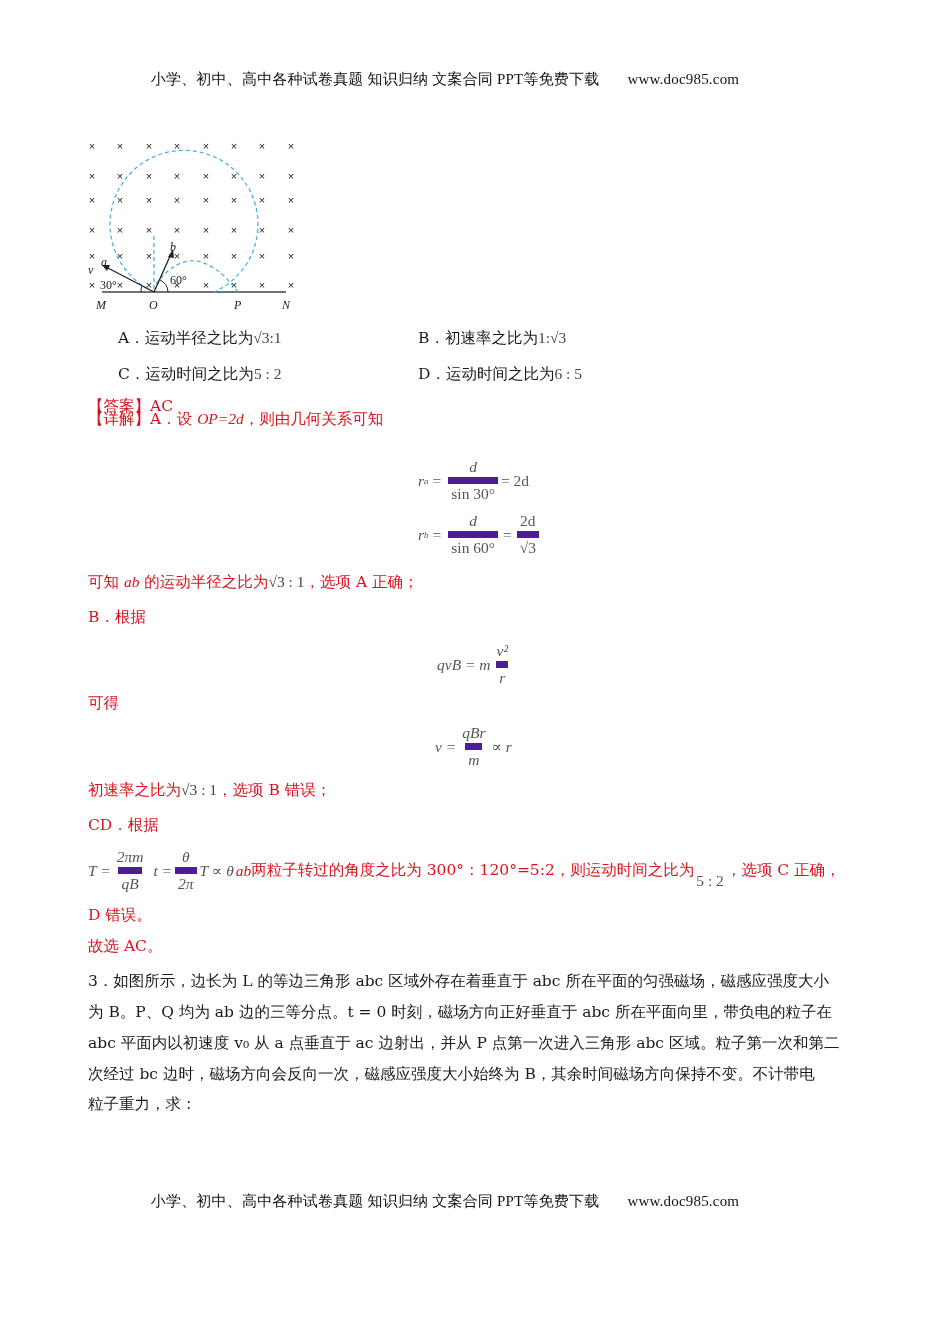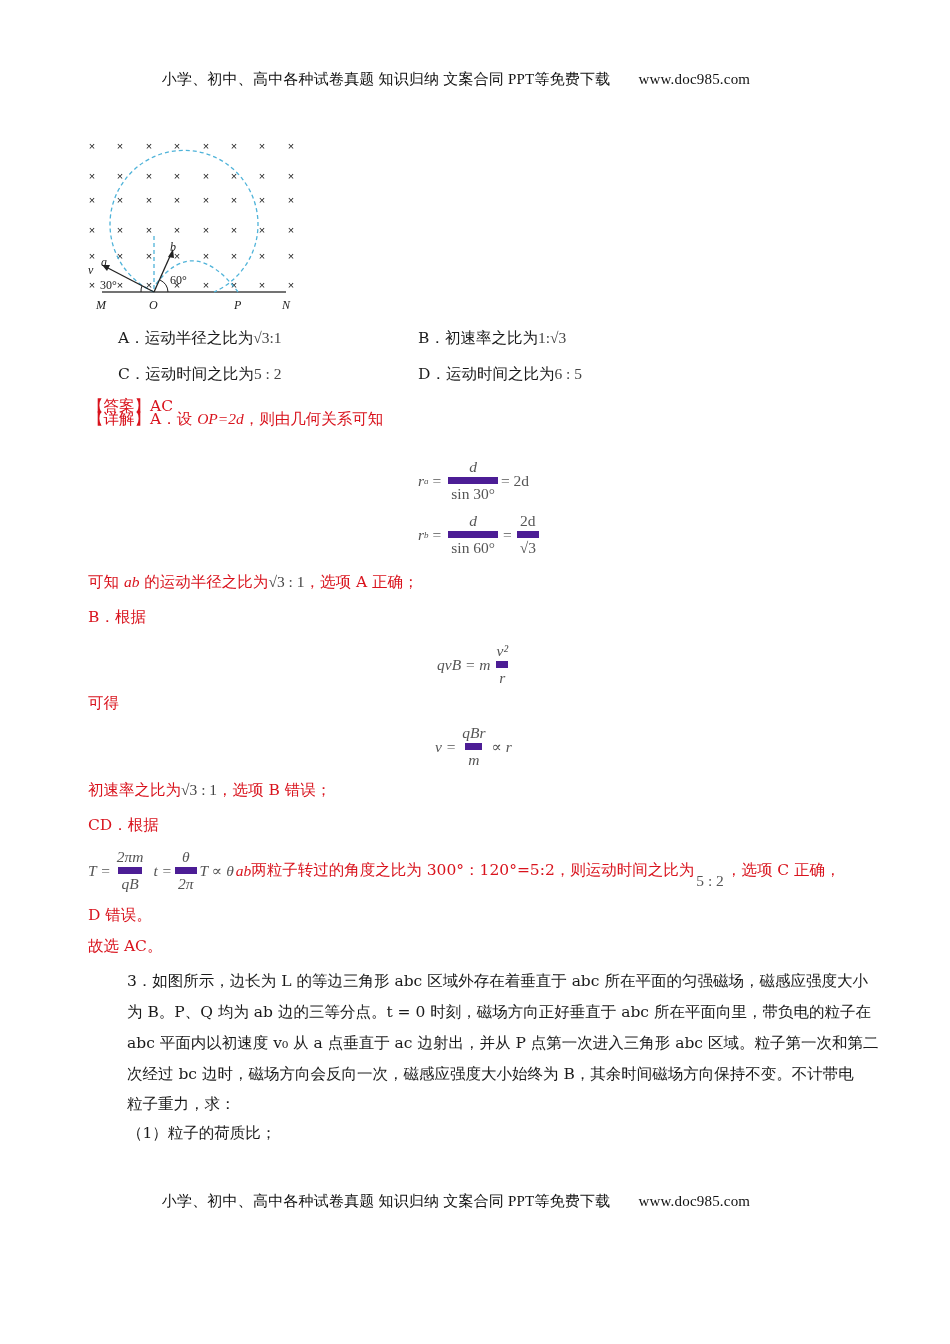--- a/index.html
+++ b/index.html
@@ -1,23 +1,23 @@
 <!DOCTYPE html>
 <html><head>
 <meta charset="utf-8">
 <style>
   html, body { margin:0; padding:0; background:#ffffff; }
   body { width:950px; height:1344px; position:relative; overflow:hidden;
          font-family: "DejaVu Serif", "Liberation Serif", serif; color:#1a1a1a; }
-  .hdr { position:absolute; left:16px; width:880px; text-align:center; font-size:15px;
+  .hdr { position:absolute; left:5px; width:880px; text-align:center; font-size:15px;
          font-family:"Liberation Serif","DejaVu Serif",serif; color:#111; letter-spacing:0.2px; }
   .hdr .url { margin-left:24px; }
   .line { position:absolute; left:88px; font-size:15.5px; line-height:20px; white-space:nowrap; }
   .red { color:#d9131d; }
-  .black { color:#1a1a1a;margin-left:39px; }
+  .black { color:#1a1a1a; }
   .it { font-style:italic; font-family:"Liberation Serif","DejaVu Serif",serif; }
   .math { font-family:"Liberation Serif","DejaVu Serif",serif; color:#444; }
   .opt { position:absolute; font-size:15.5px; white-space:nowrap; }
   .frac { display:inline-flex; flex-direction:column; align-items:center; vertical-align:middle; margin:0 3px; }
   .frac .num { padding:0 3px 1px; }
   .frac .den { border-top:7px solid #4c1d95; padding:1px 3px 0; }
   .eq { position:absolute; font-family:"Liberation Serif","DejaVu Serif",serif; color:#555; font-size:15.5px; white-space:nowrap; display:flex; align-items:center; }
   .diagram { position:absolute; left:84px; top:134px; width:220px; height:180px; }
   .para { position:absolute; left:88px; width:780px; font-size:15.5px; line-height:31px; text-align:justify; }
 </style>
@@ -210,19 +210,18 @@
 
 <div class="line red" style="top:905px;">D 错误。</div>
 <div class="line red" style="top:936px;">故选 AC。</div>
 
 <div class="para black" style="top:966px;">
   <div>3．如图所示，边长为 L 的等边三角形 abc 区域外存在着垂直于 abc 所在平面的匀强磁场，磁感应强度大小</div>
   <div>为 B。P、Q 均为 ab 边的三等分点。t = 0 时刻，磁场方向正好垂直于 abc 所在平面向里，带负电的粒子在</div>
   <div>abc 平面内以初速度 v₀ 从 a 点垂直于 ac 边射出，并从 P 点第一次进入三角形 abc 区域。粒子第一次和第二</div>
   <div>次经过 bc 边时，磁场方向会反向一次，磁感应强度大小始终为 B，其余时间磁场方向保持不变。不计带电</div>
   <div style="line-height:28px;">粒子重力，求：</div>
-  <div style="line-height:31px;">（1）粒子的荷质比；</div>
 </div>
 
 <div class="hdr" style="top:1192px;">
   <span>小学、初中、高中各种试卷真题  知识归纳  文案合同  PPT等免费下载</span>
   <span class="url">www.doc985.com</span>
 </div>
 
 </body></html>

